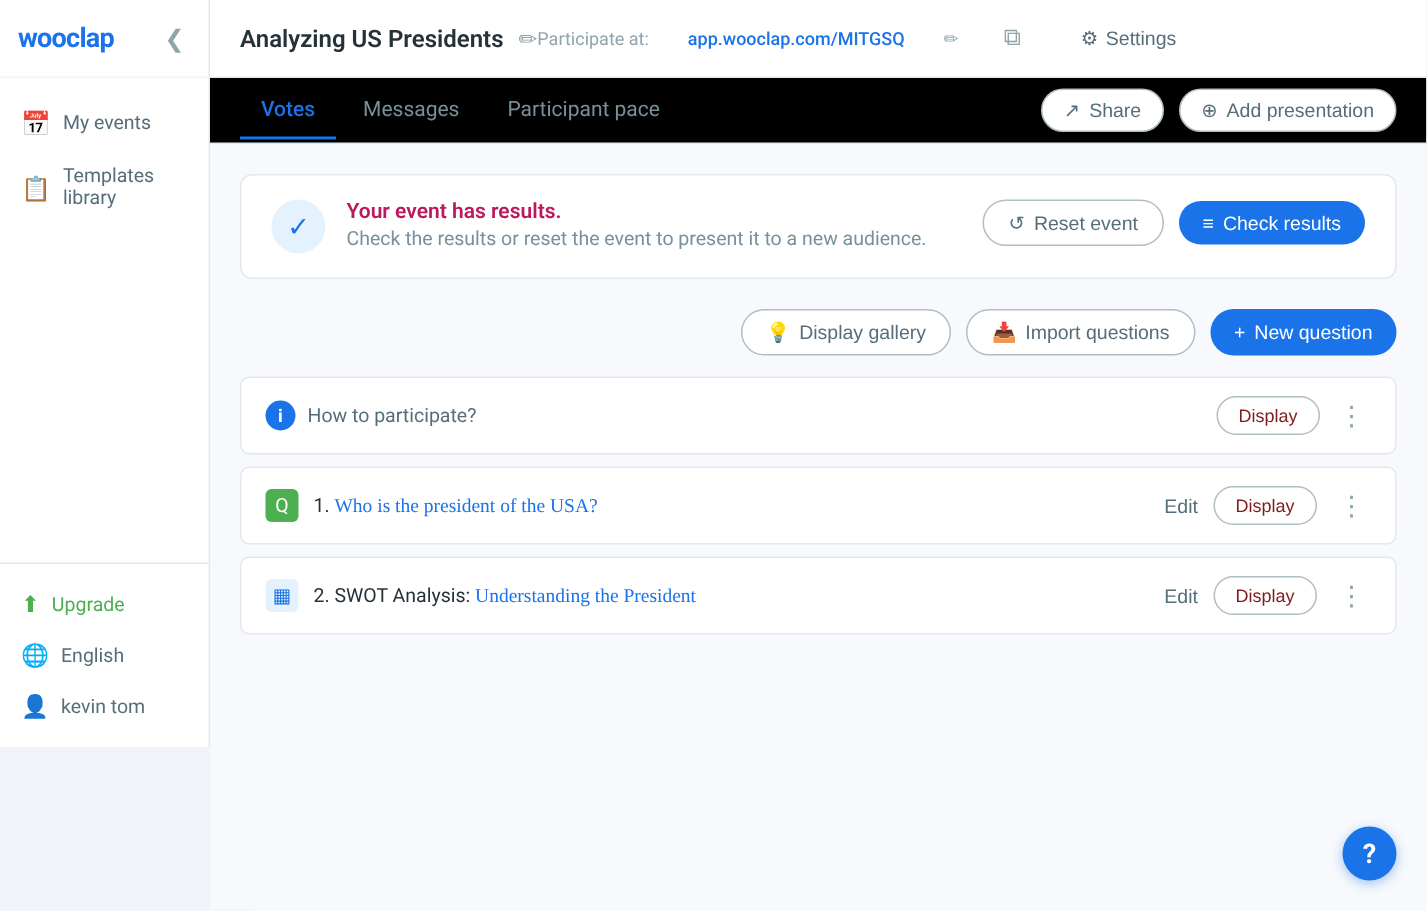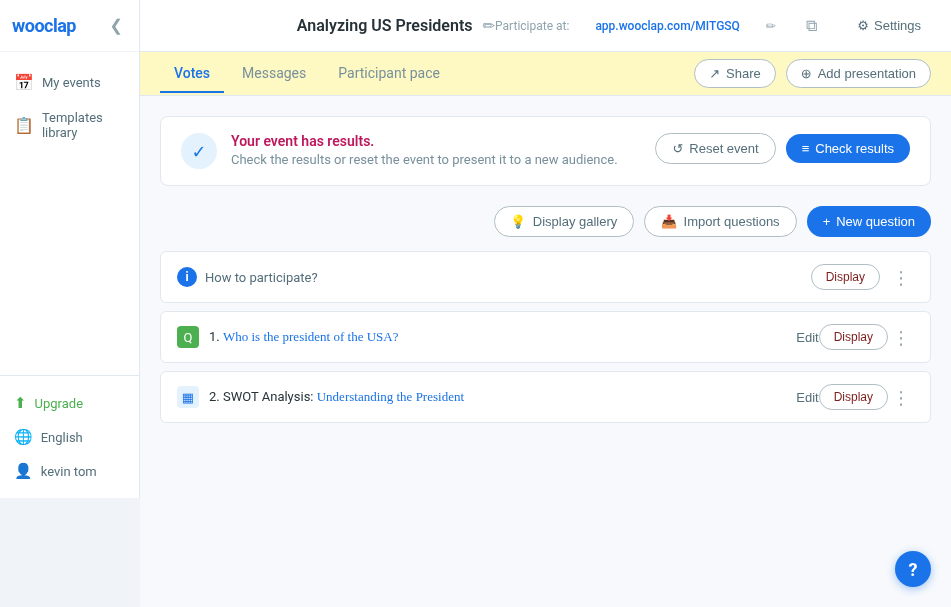--- a/index.html
+++ b/index.html
@@ -77,21 +77,21 @@
       overflow: hidden;
     }
 
     
     .header {
       background: #fff;
       border-bottom: 1px solid #e2e8f0;
       padding: 0 20px;
       display: flex;
       align-items: center;
-      justify-content: flex-end;
+      justify-content: flex-start;
       height: 52px;
       min-height: 52px;
     }
     .header-left {
       display: flex;
       align-items: center;
       gap: 10px;
     }
     .header-title {
       font-size: 16px;
@@ -137,21 +137,21 @@
       background: none;
       border: none;
       cursor: pointer;
       color: #546e7a;
       font-size: 13px;
       padding: 6px 10px;
     }
 
     
     .tabs-bar {
-      background: #fef9c3;
+      background: #000000;
       border-bottom: 1px solid #e2e8f0;
       padding: 0 20px;
       display: flex;
       align-items: center;
       justify-content: space-between;
       height: 44px;
       min-height: 44px;
     }
     .tabs {
       display: flex;
@@ -391,20 +391,21 @@
       font-size: 13px;
     }
     .question-text a {
       color: #1a73e8;
       text-decoration: none;
       font-family: Liberation Serif, serif;
     }
     .question-right {
       display: flex;
       align-items: center;
+      gap: 10px;
       justify-content: space-between;
     }
     .edit-link {
       color: #546e7a;
       font-size: 13px;
       cursor: pointer;
       background: none;
       border: none;
     }
 

